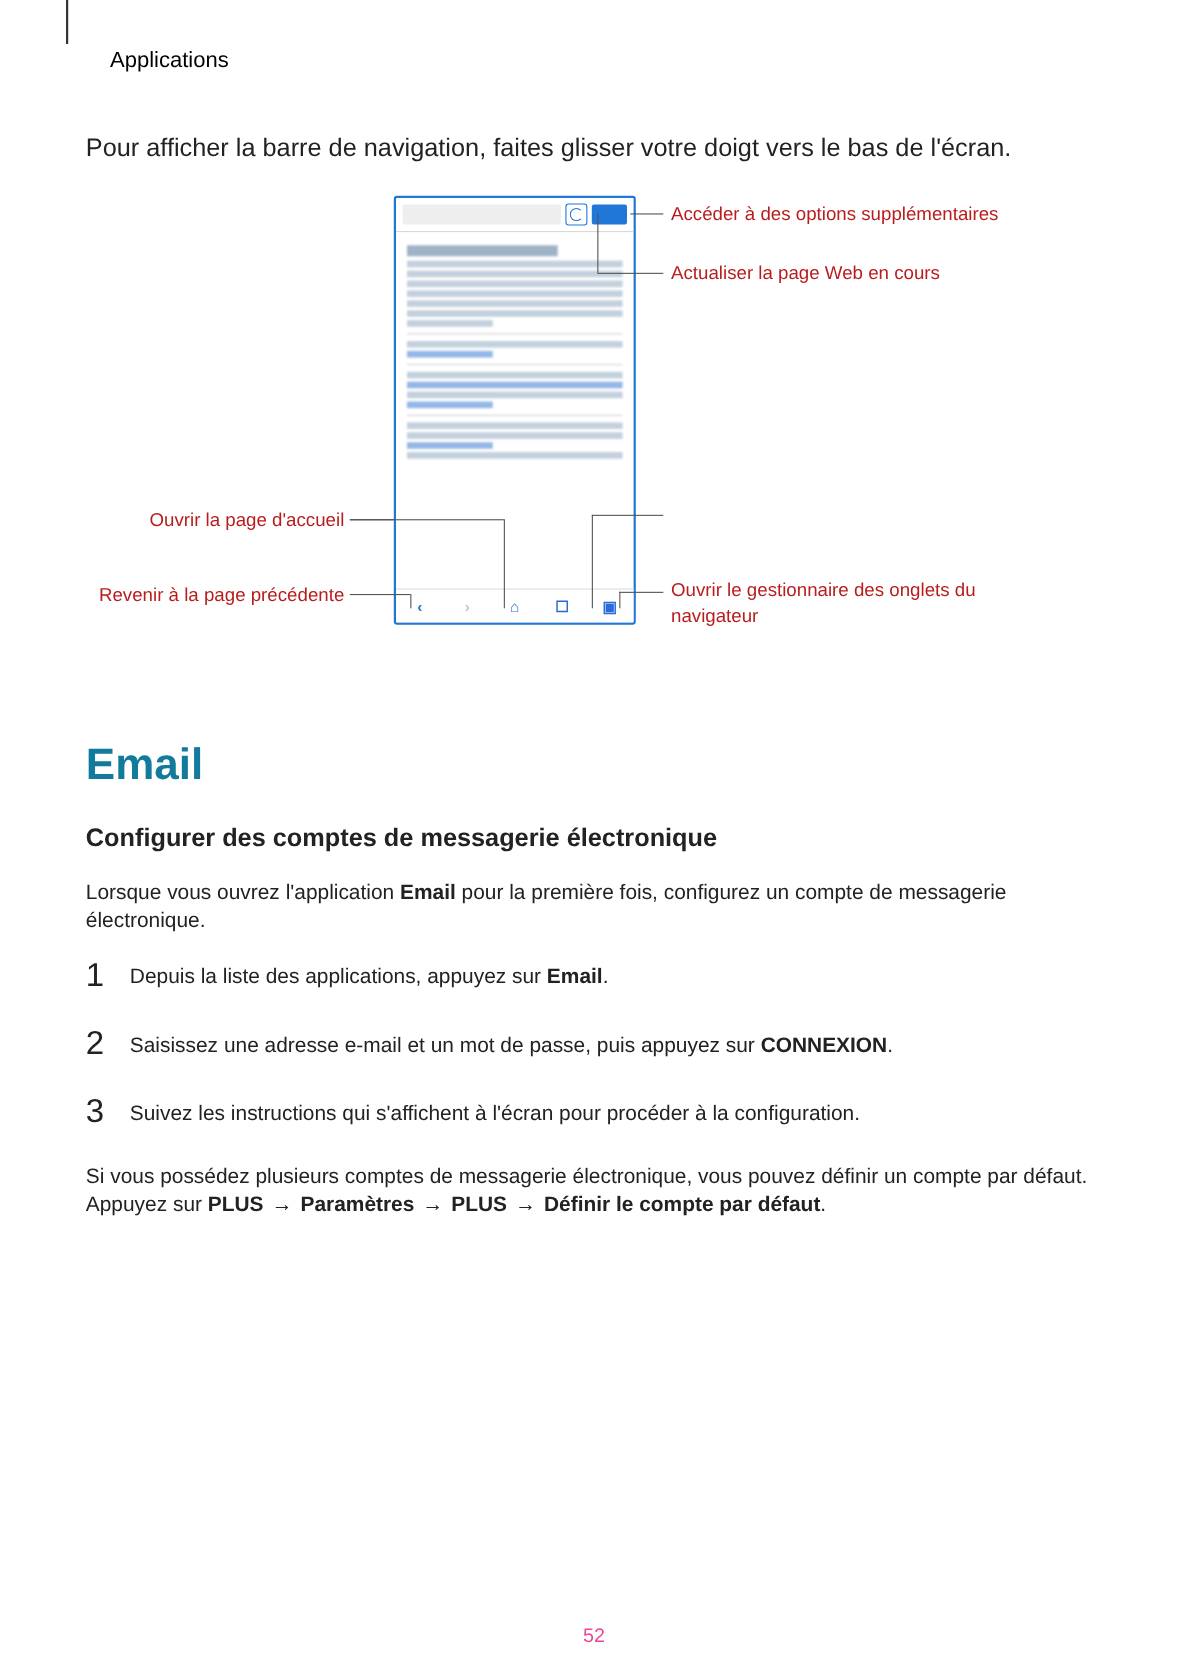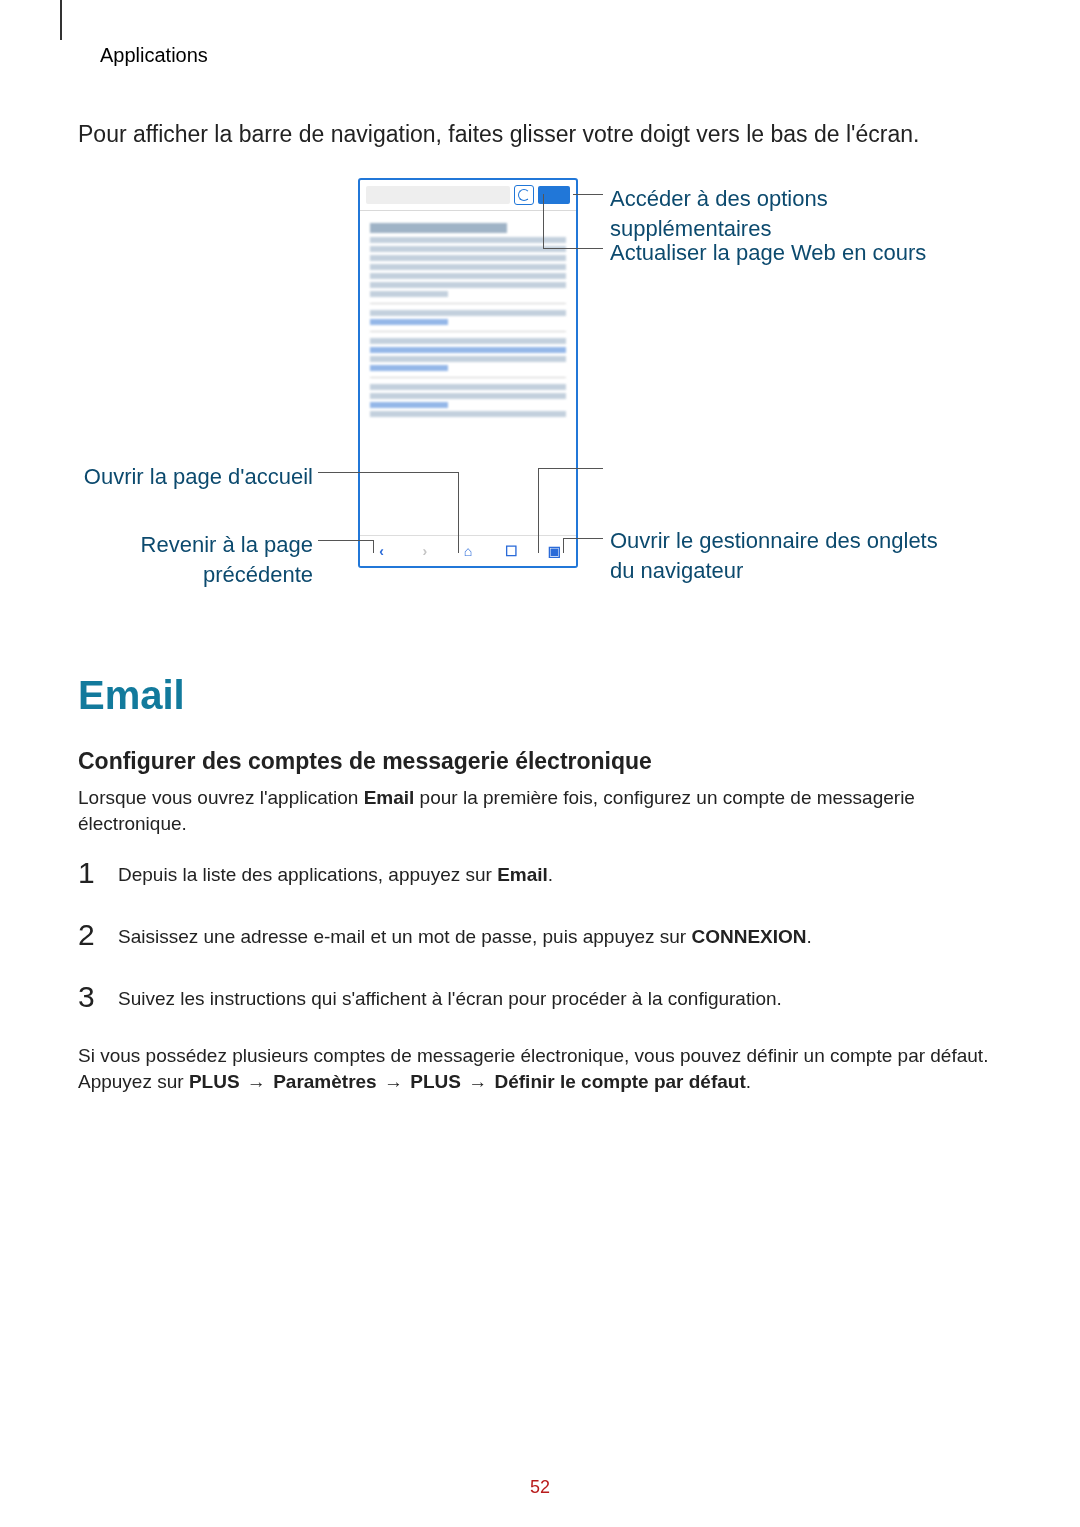--- a/index.html
+++ b/index.html
@@ -18,37 +18,37 @@
   .phone-body{padding:8px 10px;font-size:7px;color:#9aa6b2;filter:blur(1.2px)}
   .phone-body .t1{height:10px;background:#9fb3c6;margin:4px 0;width:70%}
   .phone-body .line{height:6px;background:#c3d0dd;margin:3px 0}
   .phone-body .line.sh{width:40%}
   .phone-body .sep{height:1px;background:#d0d0d0;margin:6px 0}
   .phone-body .blue{background:#94b7e8}
   .toolbar{position:absolute;bottom:0;left:0;right:0;height:30px;border-top:1px solid #ddd;display:flex;align-items:center;justify-content:space-around;background:#fff}
   .tb-ic{width:18px;height:18px;display:flex;align-items:center;justify-content:center;color:#2b6bd8;font-size:14px;font-weight:bold}
   .tb-ic.dim{color:#c5c5c5}
   
-  .callout{position:absolute;font-size:22px;color:#0c4a6e}
+  .callout{position:absolute;font-size:17px;color:#b91c1c}
   .callout.right{left:520px;padding-left:12px}
   .callout.left{text-align:right;padding-right:12px}
   .lead{position:absolute;height:1px;background:#555}
   .lead.v{width:1px;height:auto}
   
   .h1{color:#127a9c;font-size:40px;font-weight:700;margin:0 0 24px 0}
-  .h2{font-weight:700;font-size:23px;margin:0 0 8px 0}
+  .h2{font-weight:700;font-size:23px;margin:0 0 22px 0}
   p.body{margin:0 0 20px 0;font-size:19px}
   .steps{list-style:none;padding:0;margin:22px 0 20px 0}
   .steps>li{display:flex;gap:18px;margin:0 0 22px 0;font-size:19px}
   .steps .num{font-size:30px;font-weight:400;line-height:1;min-width:22px;font-family:"Segoe UI",Arial,sans-serif}
   .steps .txt{flex:1;padding-top:4px}
   .steps .txt p{margin:0 0 10px 0}
   b{font-weight:700}
   .arrow{font-family:Arial;padding:0 2px}
-  .pagenum{position:absolute;bottom:28px;left:0;right:0;text-align:center;font-size:18px;color:#b91c1c}
+  .pagenum{position:absolute;bottom:28px;left:0;right:0;text-align:center;font-size:18px;color:#ec4899}
 </style>
 </head>
 <body>
 
 <div class="page">
   <div class="header-mark"></div>
   <div class="breadcrumb">Applications</div>
 
   <p class="intro">Pour afficher la barre de navigation, faites glisser votre doigt vers le bas de l'écran.</p>
 

